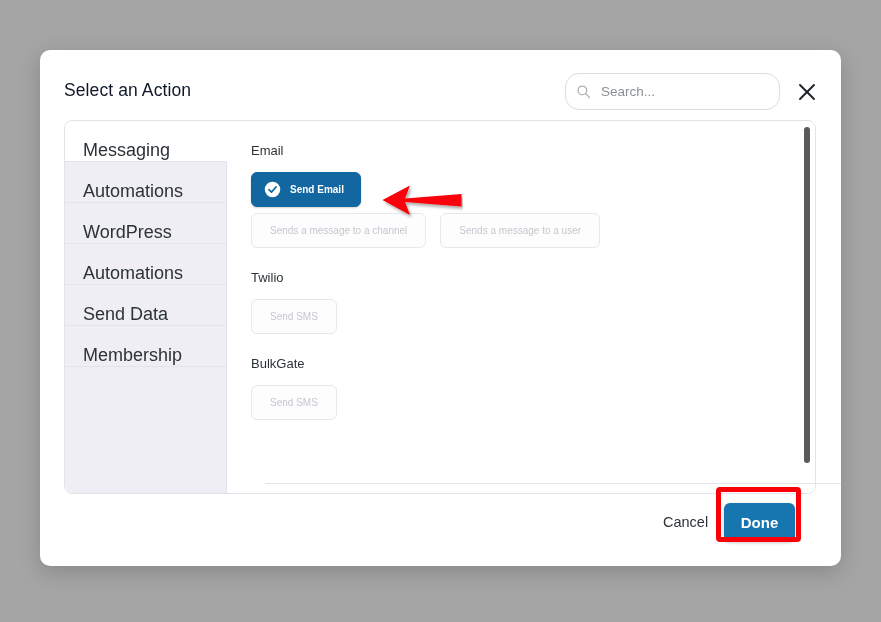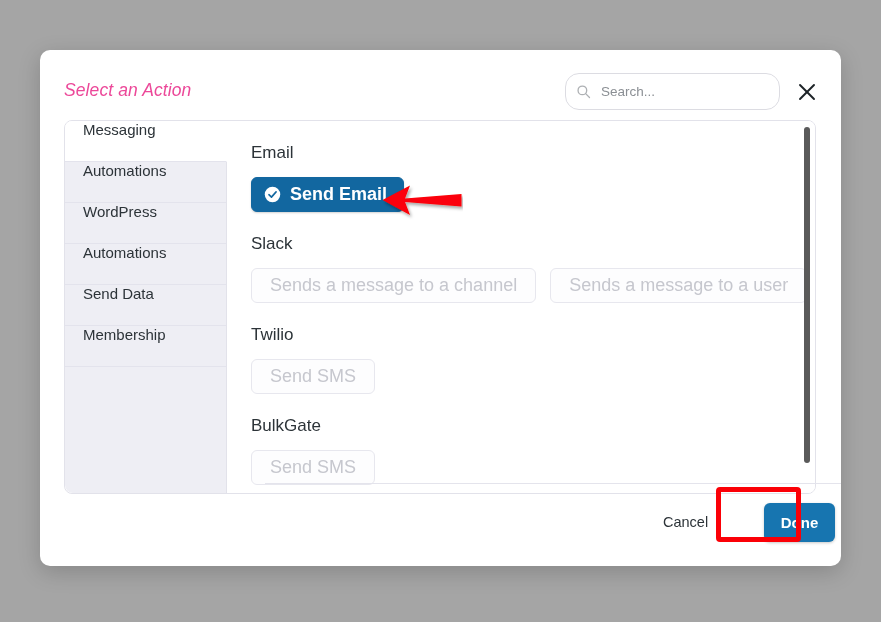--- a/index.html
+++ b/index.html
@@ -27,23 +27,22 @@
 
   
   .modal-header {
     position: absolute;
     left: 0; top: 0; right: 0; height: 70px;
   }
   .modal-title {
     position: absolute;
     left: 24px; top: 30px;
     font-size: 17.5px;
-    color: #ec4899;
+    color: #0f172a;
     letter-spacing: 0.1px;
-    font-style: italic;
   }
   .search-wrap {
     position: absolute;
     left: 525px; top: 23px;
     width: 215px; height: 37px;
     border: 1px solid #dcdce2;
     border-radius: 14px;
     background: #fff;
     display: flex;
     align-items: center;
@@ -88,23 +87,23 @@
   .sidebar {
     width: 162px;
     flex: 0 0 162px;
     background: #eeeef4;
     border-right: 1px solid #e2e2ea;
     border-radius: 8px 0 0 8px;
   }
   .side-item {
     height: 41px;
     display: flex;
-    align-items: flex-start;
+    align-items: flex-end;
     padding-left: 18px;
-    font-size: 15px;
+    font-size: 18px;
     color: #2c3338;
     border-bottom: 1px solid #e3e3ec;
     background: #eeeef4;
     cursor: pointer;
     user-select: none;
   }
   .side-item.active {
     background: #ffffff;
     border-right: 1px solid #ffffff;
     margin-right: -1px;
@@ -113,35 +112,35 @@
   
   .content {
     flex: 1 1 auto;
     position: relative;
     background: #fff;
     overflow: hidden;
     padding: 22px 28px 0 24px;
   }
   .group { margin-bottom: 2px; }
   .group-label {
-    font-size: 17px;
+    font-size: 13px;
     color: #2c3338;
     margin: 0 0 14px 0;
   }
   .group + .group .group-label { margin-top: 22px; }
   .chip-row { display: flex; gap: 14px; margin-bottom: 6px; }
 
   .chip {
     height: 35px;
     border-radius: 6px;
     display: inline-flex;
     align-items: center;
     justify-content: center;
     padding: 0 18px;
-    font-size: 18px;
+    font-size: 10px;
     border: 1px solid #e7e7ee;
     background: #fdfdfe;
     color: #c6c7ce;
     cursor: pointer;
     white-space: nowrap;
   }
   .chip.selected {
     background: #1267a0;
     border-color: #1267a0;
     color: #ffffff;
@@ -197,21 +196,20 @@
     width: 71px; height: 39px;
     background: #1775b0;
     color: #fff;
     border: 0;
     border-radius: 6px;
     font-size: 15px;
     font-weight: bold;
     cursor: pointer;
     font-family: "Liberation Sans", sans-serif;
     box-shadow: 0 1px 3px rgba(0,0,0,.22);
-    margin-left: 40px;
   }
 
   
   .annot-box {
     position: absolute;
     left: 716px; top: 487px;
     width: 85px; height: 55px;
     border: 5px solid #fb0007;
     border-radius: 4px;
     pointer-events: none;
@@ -280,21 +278,20 @@
               <div class="chip selected">
                 <span class="check"><svg viewBox="0 0 18 18" width="17" height="17">
                     <circle cx="9" cy="9" r="8.2" fill="#ffffff"></circle>
                     <path d="M5.2 9.2 L7.9 11.8 L12.8 6.2" fill="none" stroke="#1267a0" stroke-width="1.7" stroke-linecap="round" stroke-linejoin="round"></path>
                   </svg></span>
                 <span>Send Email</span>
               </div>
             </div>
           </div>
           <div class="group">
-            <div class="group-label">Slack</div>
             <div class="chip-row">
               <div class="chip">
                 <span>Sends a message to a channel</span>
               </div>
               <div class="chip">
                 <span>Sends a message to a user</span>
               </div>
             </div>
           </div>
           <div class="group">

